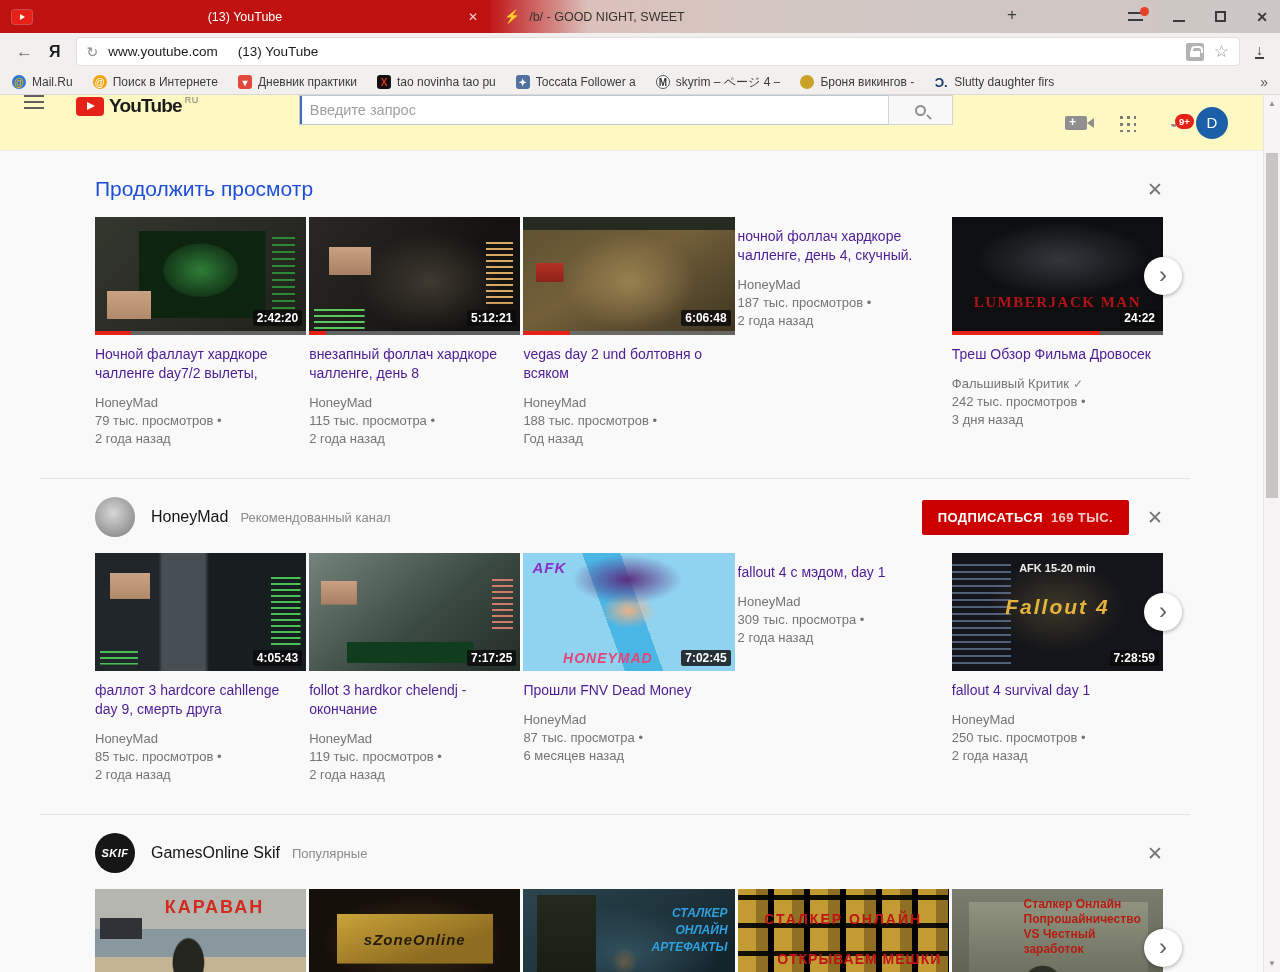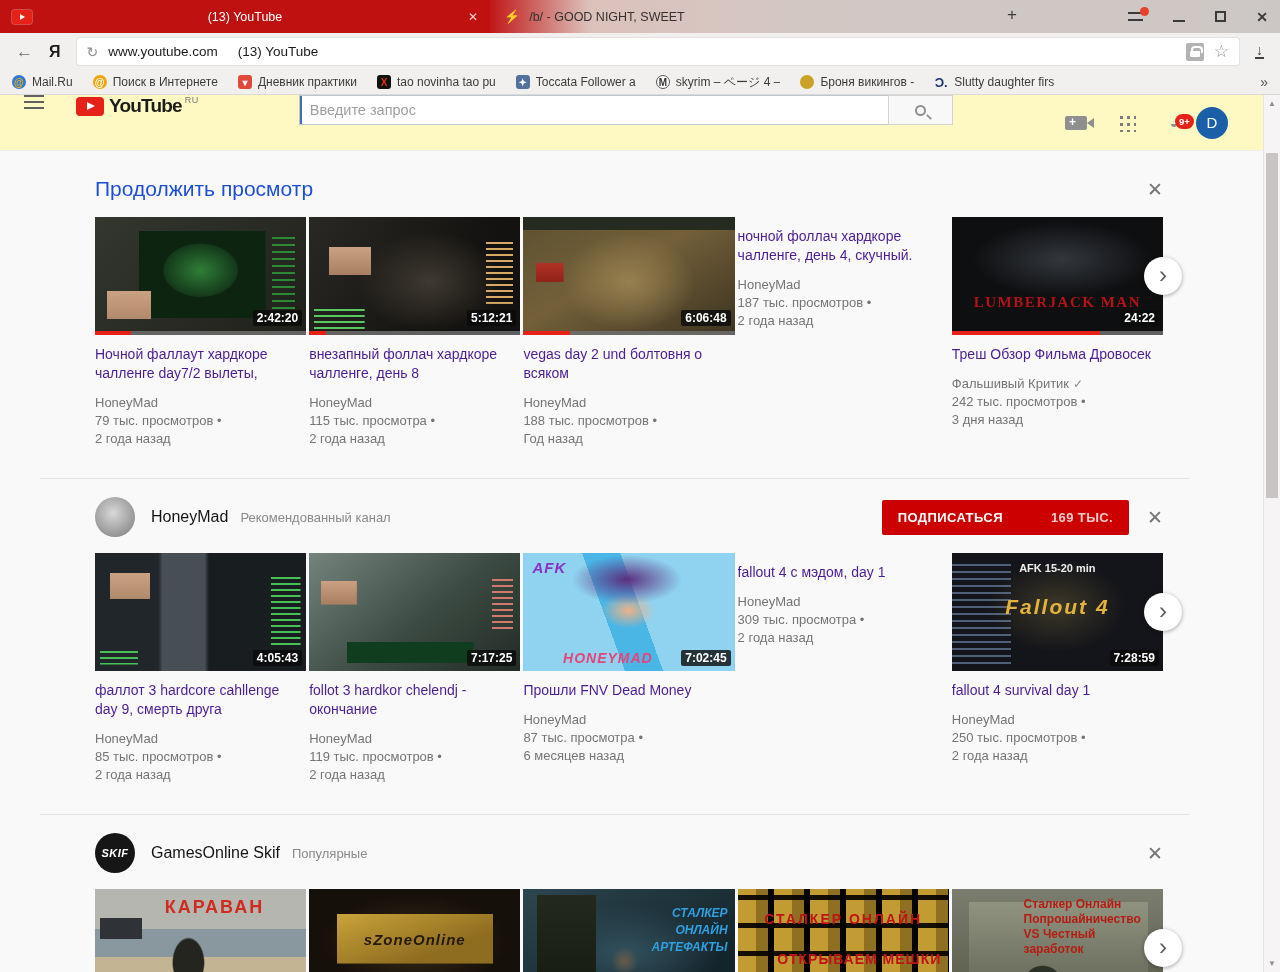--- a/index.html
+++ b/index.html
@@ -117,21 +117,21 @@
   .divider { width:1150px; margin-left:-55px; border-top:1px solid #e4e4e4; margin-top:30px; }
   .ch-head { width:1068px; display:flex; align-items:center; margin-top:18px; }
   .ch-avatar { width:40px; height:40px; border-radius:50%;
     background:radial-gradient(circle at 45% 40%, #d8d8d8, #8c8c8c 80%); }
   .ch-avatar.skif { background:#161616; color:#fff; display:flex; align-items:center; justify-content:center;
     font-size:11px; font-weight:bold; font-style:italic; letter-spacing:.5px; }
   .ch-name { font-size:16px; font-weight:500; color:#141414; margin-left:16px; }
   .ch-badge { font-size:13px; color:#8a8a8a; margin-left:12px; }
   .sub-btn { margin-left:auto; background:#c00; color:#fff; font-size:13px; font-weight:bold;
     padding:10px 16px; border-radius:2px; letter-spacing:.4px; display:flex; gap:8px; }
-  .sub-count { color:#f3c9c9;margin-left:40px; }
+  .sub-count { color:#f3c9c9; }
   .ch-x { color:#757575; font-size:19px; margin-left:18px; }
 
   
   .t11 { background:
     linear-gradient(#c9a284,#b08a6a) no-repeat 7% 82%/21% 24%,
     repeating-linear-gradient(0deg,#2c8a36 0 2px,transparent 2px 7px) no-repeat 94% 42%/11% 62%,
     radial-gradient(closest-side at 50% 48%, #2f7e37, #14391a 72%, transparent 75%) no-repeat 50% 40%/48% 64%,
     linear-gradient(#0c2410,#0c2410) no-repeat 52% 45%/60% 74%,
     linear-gradient(135deg,#34372e,#1e201a); }
   .t12 { background:

